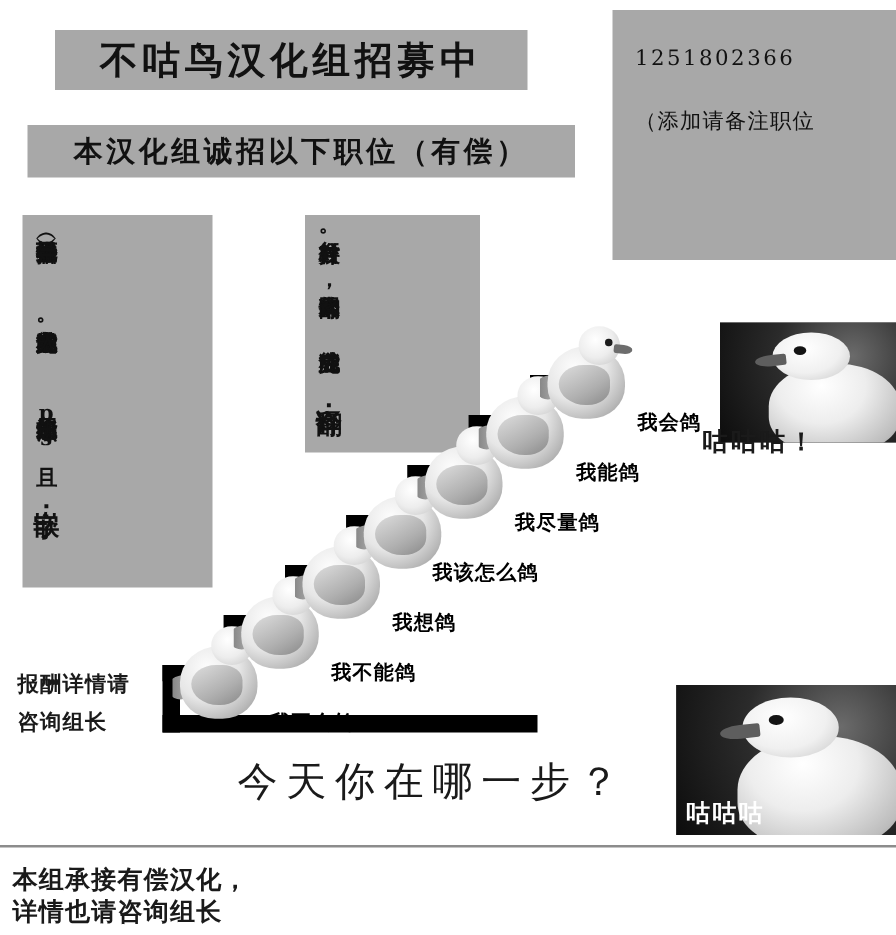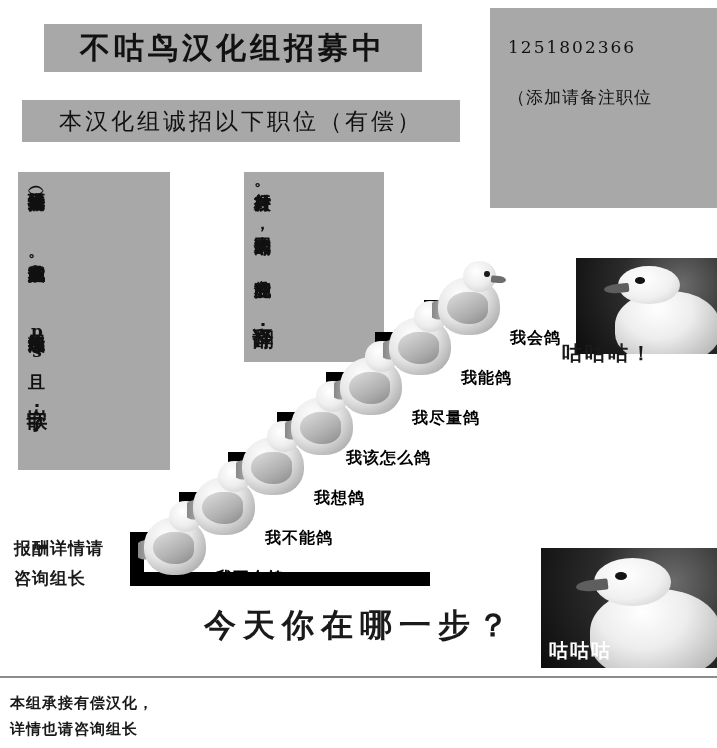--- a/index.html
+++ b/index.html
@@ -39,21 +39,21 @@
     align-items: center;
     justify-content: center;
     font-family: "DejaVu Serif", "Liberation Serif", serif;
   }
   #subtitle {
     left: 22px;
     top: 100px;
     width: 438px;
     height: 42px;
     font-size: 23px;
-    font-weight: normal;
+    font-weight: bold;
     letter-spacing: 3px;
     display: flex;
     align-items: center;
     justify-content: center;
     font-family: "DejaVu Serif", "Liberation Serif", serif;
   }
 
   
   #qqbox {
     left: 490px;
@@ -120,32 +120,31 @@
     top: 533px;
     width: 140px;
     font-size: 17px;
     line-height: 30px;
     letter-spacing: 1px;
   }
   #bottom-note {
     left: 10px;
     top: 690px;
     width: 330px;
-    font-size: 15px;
+    font-size: 20px;
     line-height: 26px;
     letter-spacing: 1px;
   }
   #bigq {
     left: 190px;
     top: 604px;
     font-size: 32px;
     letter-spacing: 7px;
-    font-weight: bold;
-    font-family: "DejaVu Serif", "Liberation Serif", serif;
-    margin-left: 14px;
+    font-weight: normal;
+    font-family: "DejaVu Serif", "Liberation Serif", serif;
   }
   #coo-top {
     left: 562px;
     top: 340px;
     font-size: 20px;
     letter-spacing: 3px;
     font-weight: bold;
     font-family: "DejaVu Serif", "Liberation Serif", serif;
   }
 

